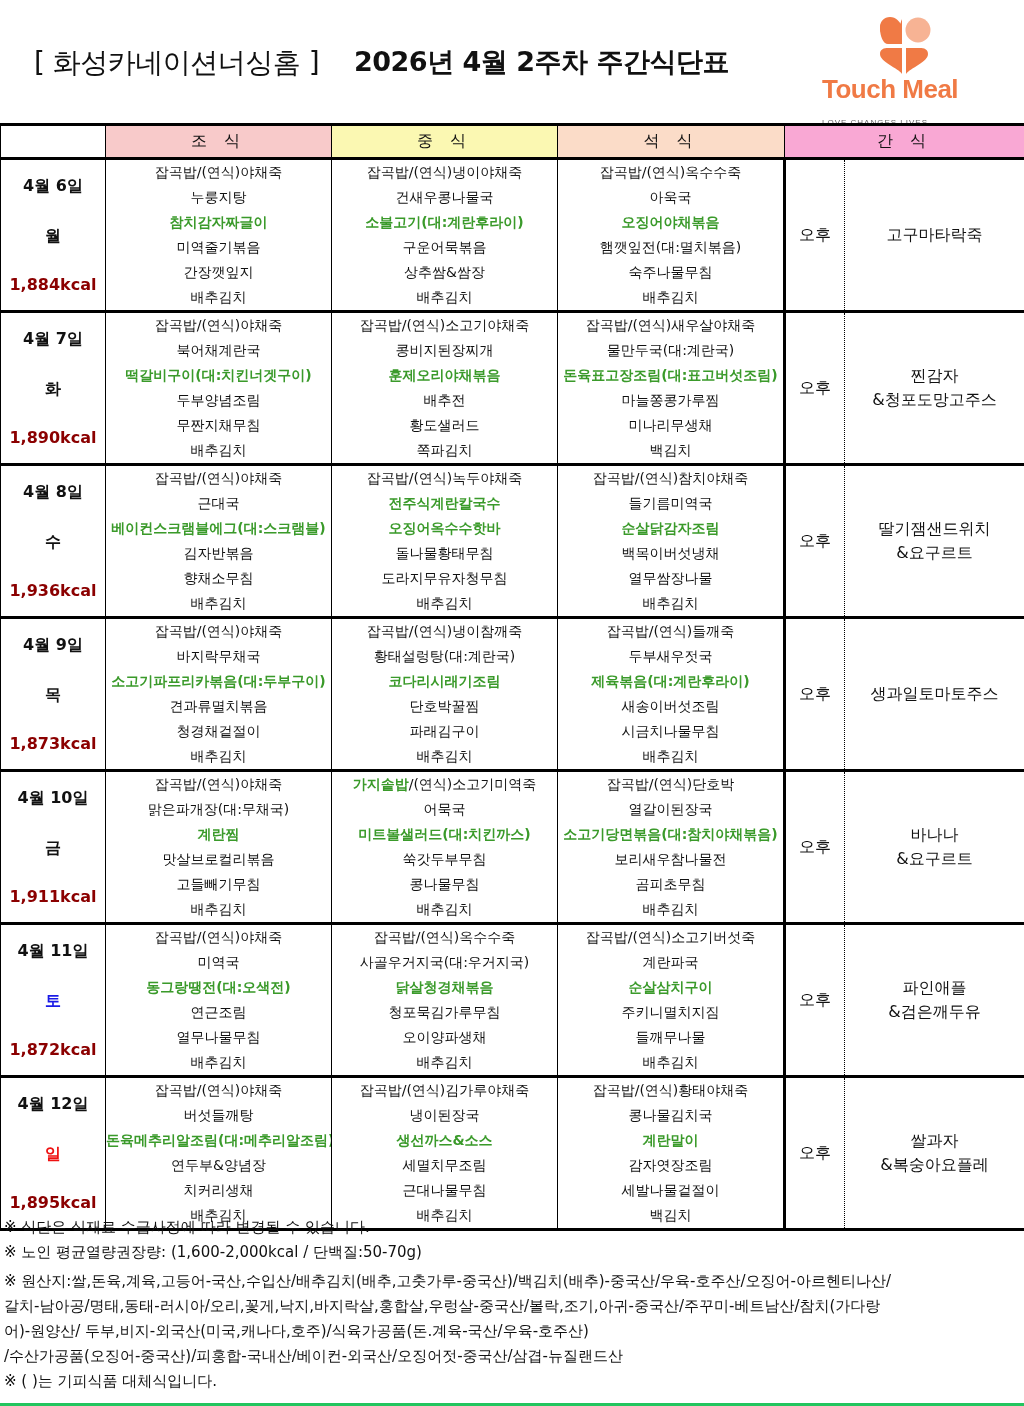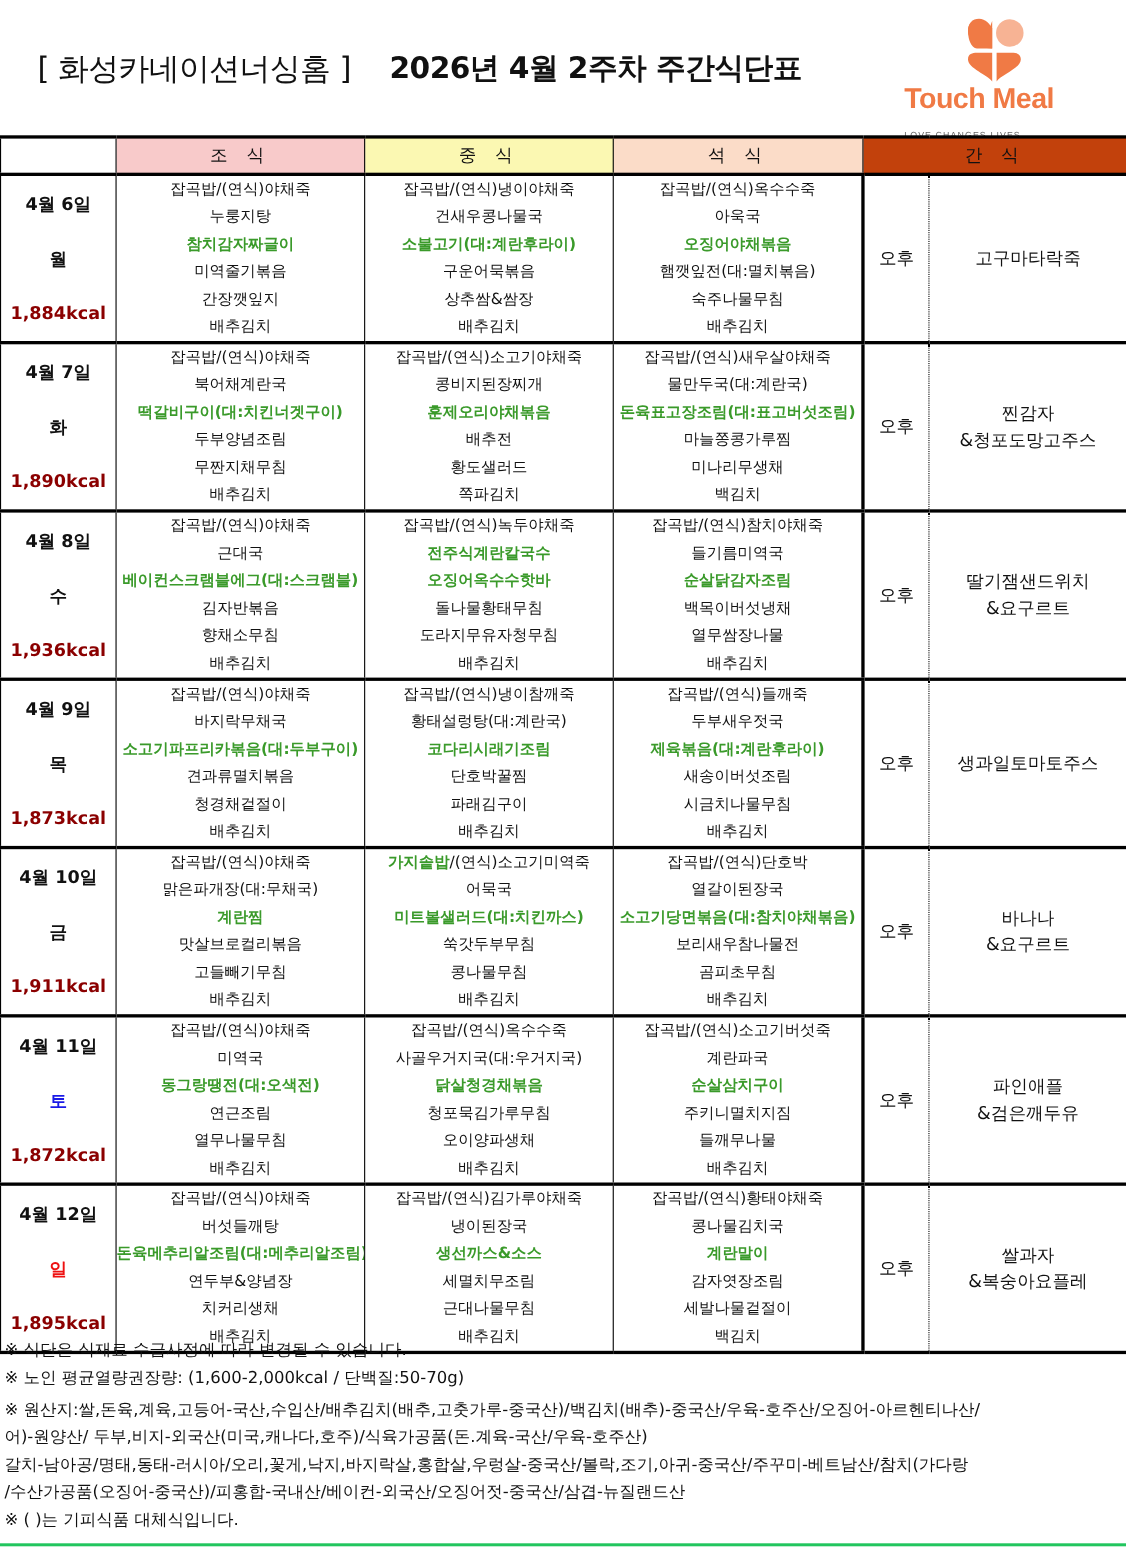--- a/index.html
+++ b/index.html
@@ -18,21 +18,21 @@
   table.menu tr.hdr th { border-top: 3px solid #000; border-bottom: 3px solid #000; }
   .c-day { width: 105px; }
   .c-b { width: 226px; }
   .c-l { width: 226px; }
   .c-d { width: 227px; }
   .c-st { width: 60px; }
   .c-sn { width: 180px; }
   th.h-b { background: #f8caca; }
   th.h-l { background: #fbf8b2; }
   th.h-d { background: #fbdcc8; }
-  th.h-s { background: #c2410c; }
+  th.h-s { background: #f9a8d4; }
   tr.day td { height: 151px; border-bottom: 3px solid #000; }
   td.daycell { font-weight: bold; font-size: 16px; line-height: 25px; }
   .date { display: block; margin-bottom: 25px; }
   .wd { display: block; }
   .kcal { display: block; color: #8b0000; margin-top: 24px; }
   .wd.sat { color: #1a1ae6; }
   .wd.sun { color: #ee1111; }
   .meal { padding: 0; }
   .meal div { height: 25px; line-height: 25px; font-size: 14px; white-space: nowrap; overflow: hidden; }
   .meal div.main { color: #3a9a2a; font-weight: bold; }
@@ -337,17 +337,17 @@
       <div>&amp;복숭아요플레</div>
     </td>
   </tr>
 </tbody>
   </table>
 
 <div class="notes">
   <p>※ 식단은 식재료 수급사정에 따라 변경될 수 있습니다.</p>
   <p>※ 노인 평균열량권장량: (1,600-2,000kcal / 단백질:50-70g)</p>
   <p class="gap">※ 원산지:쌀,돈육,계육,고등어-국산,수입산/배추김치(배추,고춧가루-중국산)/백김치(배추)-중국산/우육-호주산/오징어-아르헨티나산/</p>
+  <p>갈치-남아공/명태,동태-러시아/오리,꽃게,낙지,바지락살,홍합살,우렁살-중국산/볼락,조기,아귀-중국산/주꾸미-베트남산/참치(가다랑</p>
   <p>어)-원양산/ 두부,비지-외국산(미국,캐나다,호주)/식육가공품(돈.계육-국산/우육-호주산)</p>
-  <p>갈치-남아공/명태,동태-러시아/오리,꽃게,낙지,바지락살,홍합살,우렁살-중국산/볼락,조기,아귀-중국산/주꾸미-베트남산/참치(가다랑</p>
   <p>/수산가공품(오징어-중국산)/피홍합-국내산/베이컨-외국산/오징어젓-중국산/삼겹-뉴질랜드산</p>
   <p>※ ( )는 기피식품 대체식입니다.</p>
 </div>
 
 </body></html>

